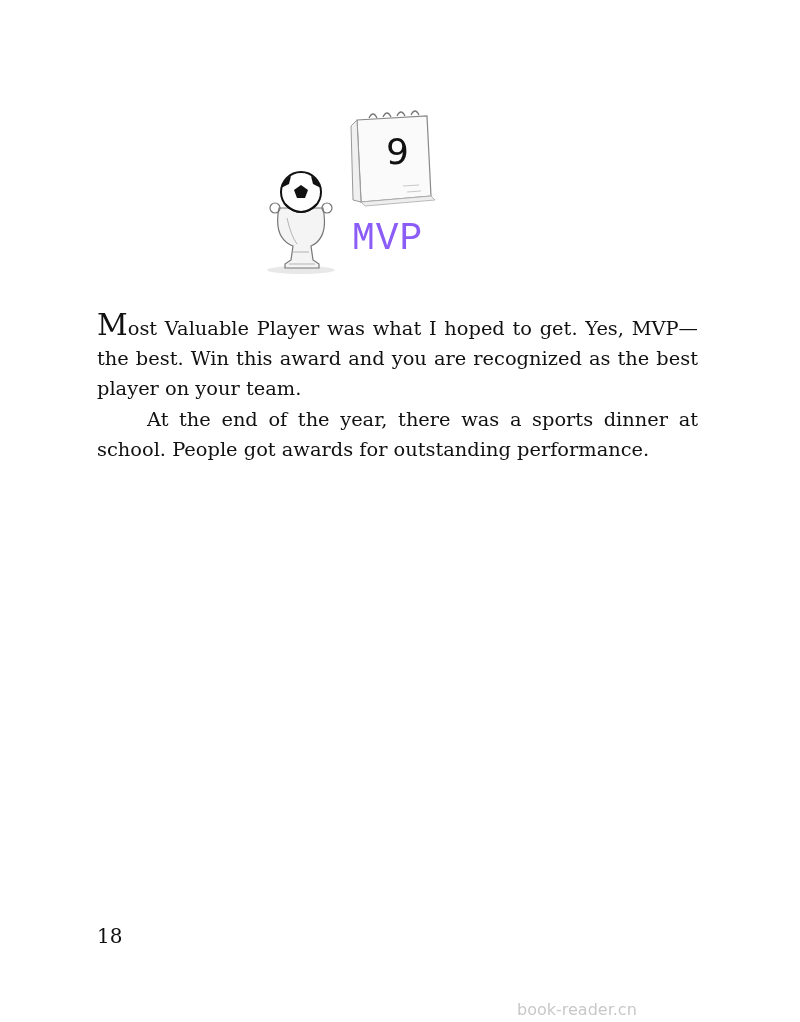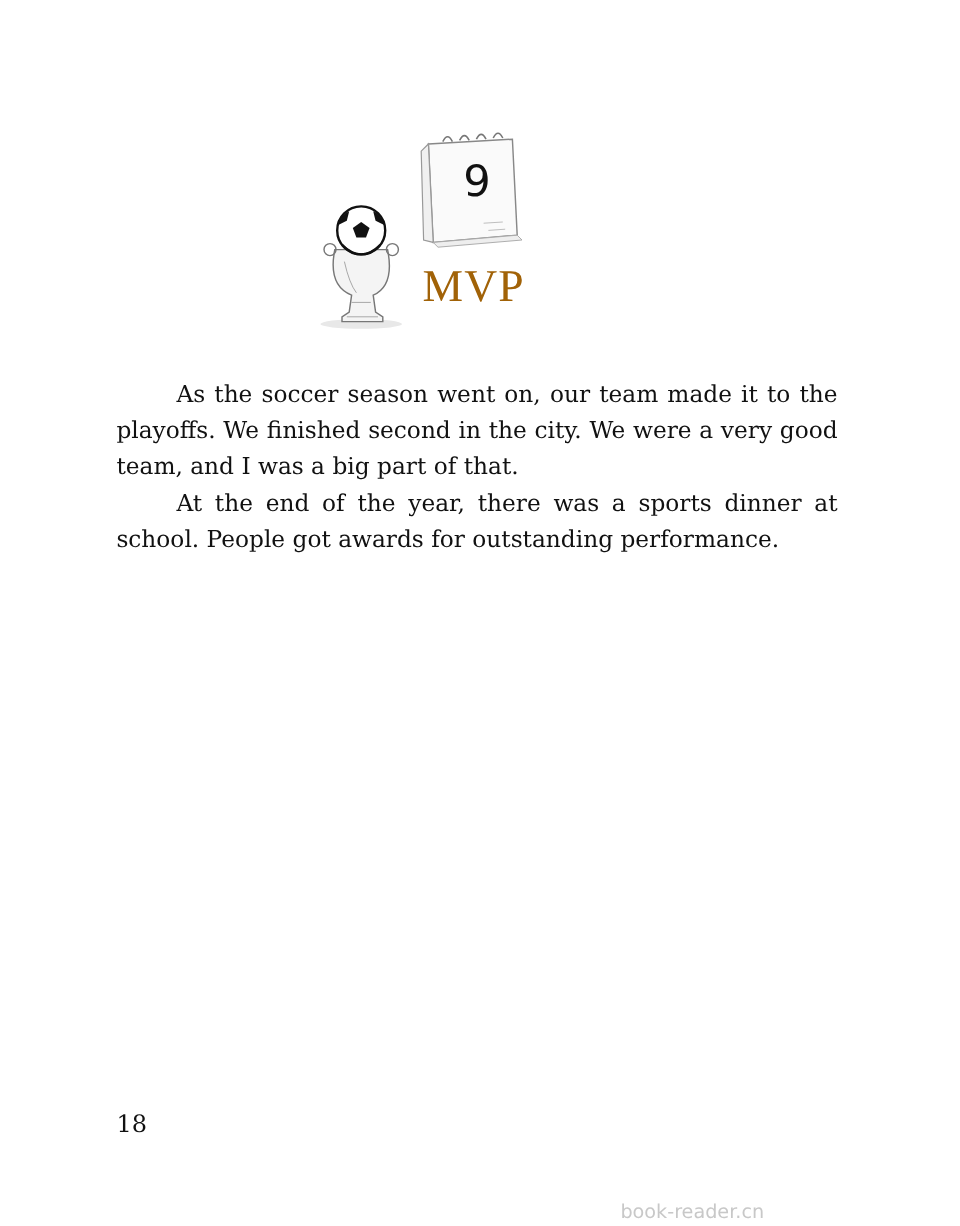--- a/index.html
+++ b/index.html
@@ -2,21 +2,21 @@
 <html><head>
   <meta charset="utf-8">
   <style>
     html, body { margin: 0; padding: 0; background: #ffffff; }
     body { width: 800px; height: 1022px; position: relative; overflow: hidden; }
     .page { position: absolute; left: 0; top: 0; width: 800px; height: 1022px; background: #fff; }
     .chapter-header { position: absolute; left: 255px; top: 95px; width: 200px; height: 185px; }
     .calendar { position: absolute; left: 347px; top: 108px; width: 92px; height: 100px; }
     .chapter-number { position: absolute; left: 386px; top: 134px; font-family: "DejaVu Sans", sans-serif; font-size: 36px; color: #111; line-height: 1; }
     .trophy { position: absolute; left: 263px; top: 168px; width: 82px; height: 108px; }
-    .chapter-title { position: absolute; left: 352px; top: 220px; font-family: Liberation Serif, serif; font-size: 38px; color: #a16207; letter-spacing: 1px; line-height: 1; }
+    .chapter-title { position: absolute; left: 352px; top: 220px; font-family: Liberation Mono, monospace; font-size: 38px; color: #8b5cf6; letter-spacing: 1px; line-height: 1; }
     .body-text { position: absolute; left: 97px; top: 314px; width: 601px; font-family: "DejaVu Serif", serif; font-size: 19.4px; line-height: 30.2px; color: #111; text-align: justify; }
     .body-text p { margin: 0; text-indent: 50px; }
     .body-text p.first { text-indent: 0; }
     .dropcap { font-size: 30px; line-height: 20px; }
     .page-number { position: absolute; left: 97px; top: 924px; font-family: "DejaVu Serif", serif; font-size: 20px; color: #111; }
     .watermark { position: absolute; left: 517px; top: 1000px; font-family: "DejaVu Sans", sans-serif; font-size: 16px; color: #c8c8c8; }
   </style>
 </head>
 <body>
 
@@ -55,19 +55,19 @@
     </g>
     <g fill="none" stroke="#999" stroke-width="0.7">
       <path d="M24 50 Q28 68 34 76"></path>
       <path d="M30 84 L46 84"></path>
       <path d="M26 96 L52 96"></path>
     </g>
   </svg>
   <div class="chapter-title">MVP</div>
 
   <div class="body-text">
-    <p>As the soccer season went on, our team made it to the playoffs. We finished second in the city. We were a very good team, and I was a big part of that.</p>
+    <p class="first"><span class="dropcap">M</span><span>ost Valuable Player was what I hoped to get. Yes, MVP—the best. Win this award and you are recognized as the best player on your team.</span></p>
     <p>At the end of the year, there was a sports dinner at school. People got awards for outstanding performance.</p>
   </div>
 
   <div class="page-number">18</div>
   <div class="watermark">book-reader.cn</div>
 </div>
 
 </body></html>

